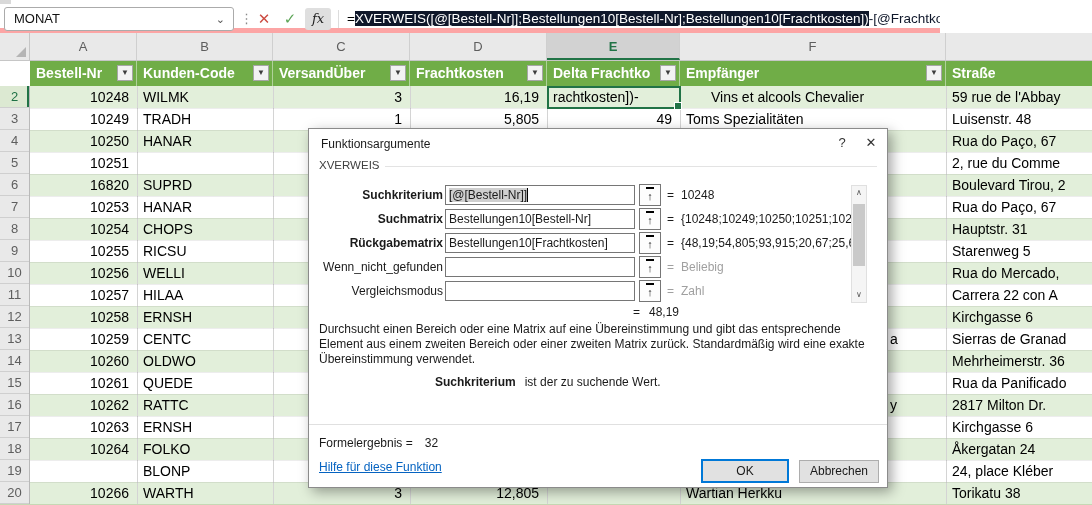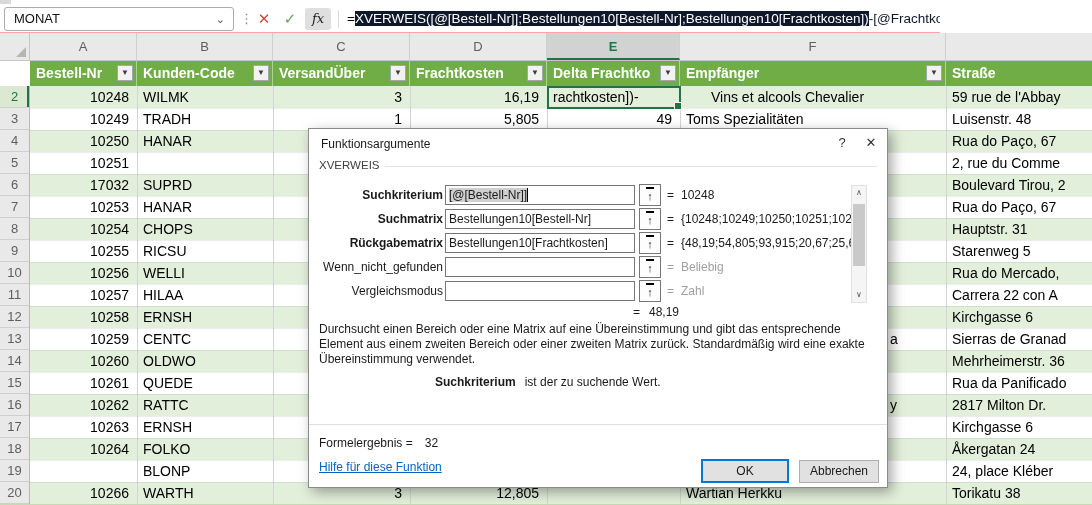--- a/index.html
+++ b/index.html
@@ -5,21 +5,21 @@
   html,body{margin:0;padding:0;background:#fff;}
   .stage{position:relative;width:1092px;height:505px;overflow:hidden;
          font-family:"Liberation Sans",sans-serif;background:#fff;}
 
   
   .ribbon-edge{position:absolute;left:0;top:0;width:1092px;height:5px;background:#fff;}
   .ribbon-tab-remnant{position:absolute;left:0;top:0;width:11px;height:4px;background:#d9d9d9;}
 
   
   .fbar{position:absolute;left:0;top:5px;width:940px;height:28px;background:#fff;
-        border-bottom:1px solid #fca5a5;box-sizing:border-box;}
+        border-bottom:5px solid #fca5a5;box-sizing:border-box;}
   .namebox{position:absolute;left:4px;top:2px;width:230px;height:24px;border:1px solid #ababab;
            border-radius:3px;box-sizing:border-box;background:#fff;font-size:13px;color:#111;}
   .nb-val{position:absolute;left:9px;top:0;line-height:22px;}
   .nb-chev{position:absolute;right:8px;top:0;line-height:22px;font-size:11px;color:#555;}
   .dots{position:absolute;left:240px;top:0;line-height:28px;font-size:13px;color:#888;}
   .fb-btn{position:absolute;top:3px;width:24px;height:22px;text-align:center;line-height:22px;font-size:15px;}
   .fb-cancel{left:252px;color:#cc4b41;}
   .fb-confirm{left:278px;color:#5ba455;}
   .fb-fx{left:305px;width:26px;background:#dfdfdf;border-radius:3px;color:#222;font-size:13px;}
   .fb-fx i{font-style:italic;font-family:"DejaVu Serif",serif;}
@@ -203,21 +203,21 @@
         <div class="cell ar" style="left: 30px; width: 106px; text-align: right;">10250</div>
         <div class="cell al" style="left: 137px; width: 135px; text-align: left;">HANAR</div>
         <div class="cell al" style="left: 946px; width: 146px; text-align: left;">Rua do Paço, 67</div>
       </div>
       <div class="trow" style="top: 91px;">
         <div class="cell ar" style="left: 30px; width: 106px; text-align: right;">10251</div>
         <div class="cell al" style="left: 137px; width: 135px; text-align: left; margin-top: 48px;">VICTE</div>
         <div class="cell al" style="left: 946px; width: 146px; text-align: left;">2, rue du Comme</div>
       </div>
       <div class="trow band" style="top: 113px;">
-        <div class="cell ar" style="left: 30px; width: 106px; text-align: right;">17032</div>
+        <div class="cell ar" style="left: 30px; width: 106px; text-align: right;">16820</div>
         <div class="cell al" style="left: 137px; width: 135px; text-align: left;">SUPRD</div>
         <div class="cell al" style="left: 946px; width: 146px; text-align: left;">Boulevard Tirou, 2</div>
       </div>
       <div class="trow" style="top: 135px;">
         <div class="cell ar" style="left: 30px; width: 106px; text-align: right;">10253</div>
         <div class="cell al" style="left: 137px; width: 135px; text-align: left;">HANAR</div>
         <div class="cell al" style="left: 946px; width: 146px; text-align: left;">Rua do Paço, 67</div>
       </div>
       <div class="trow band" style="top: 157px;">
         <div class="cell ar" style="left: 30px; width: 106px; text-align: right;">10254</div>

